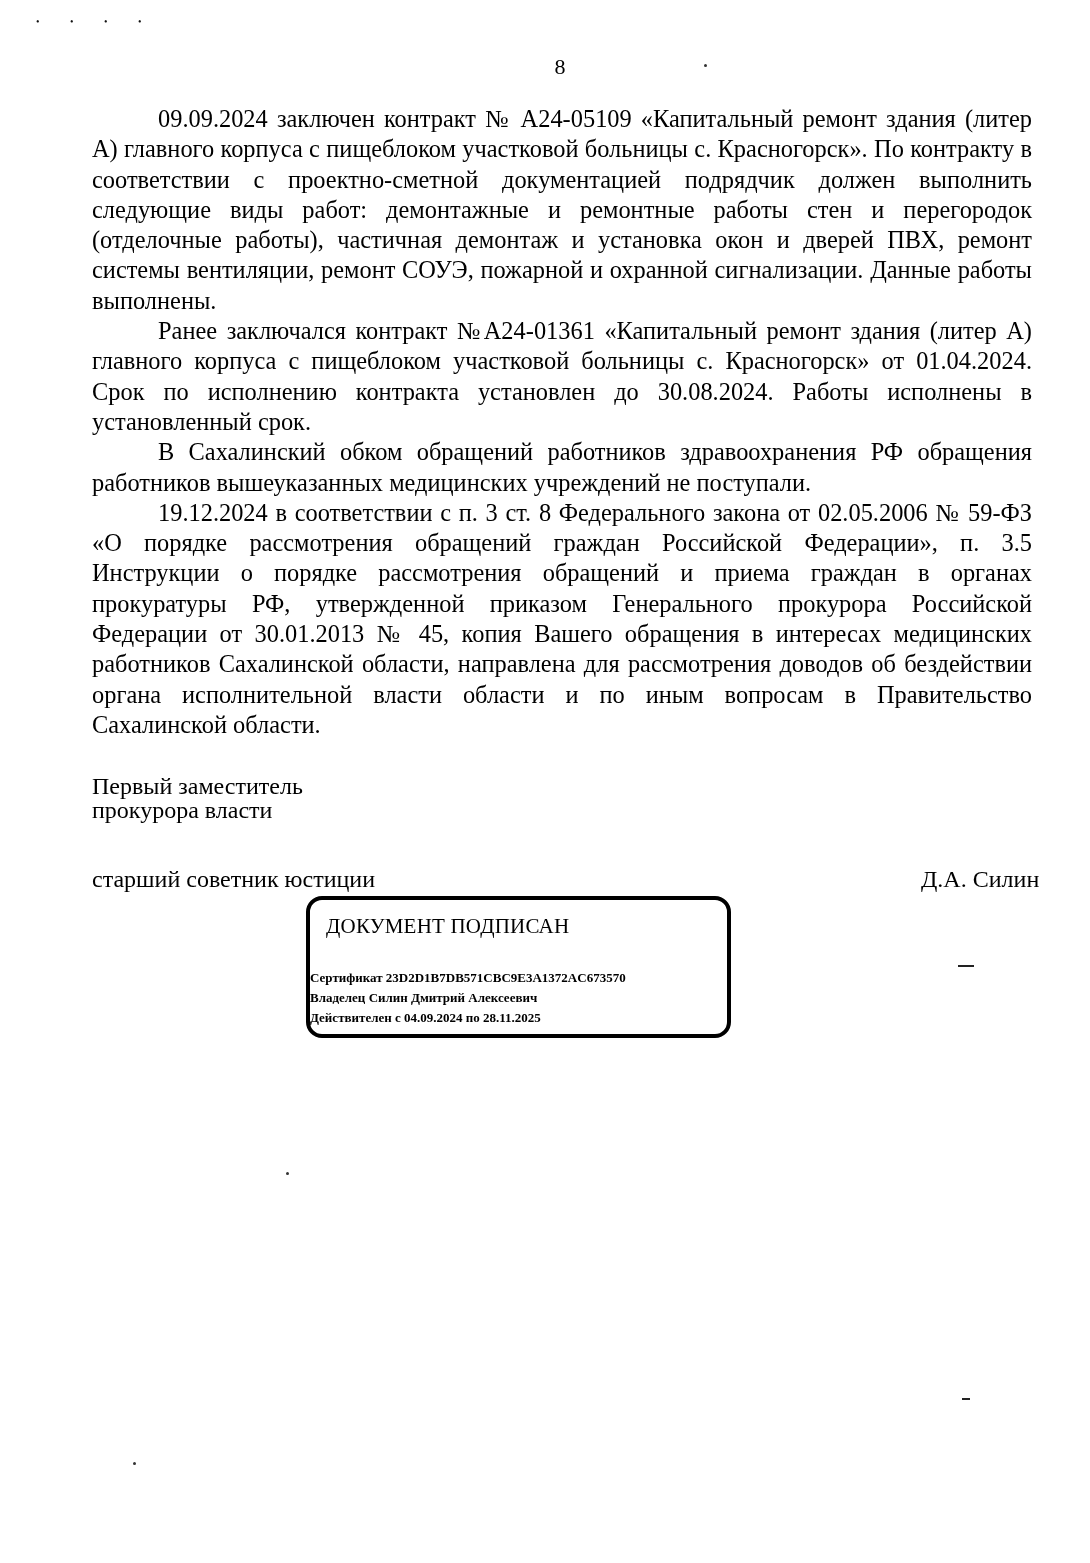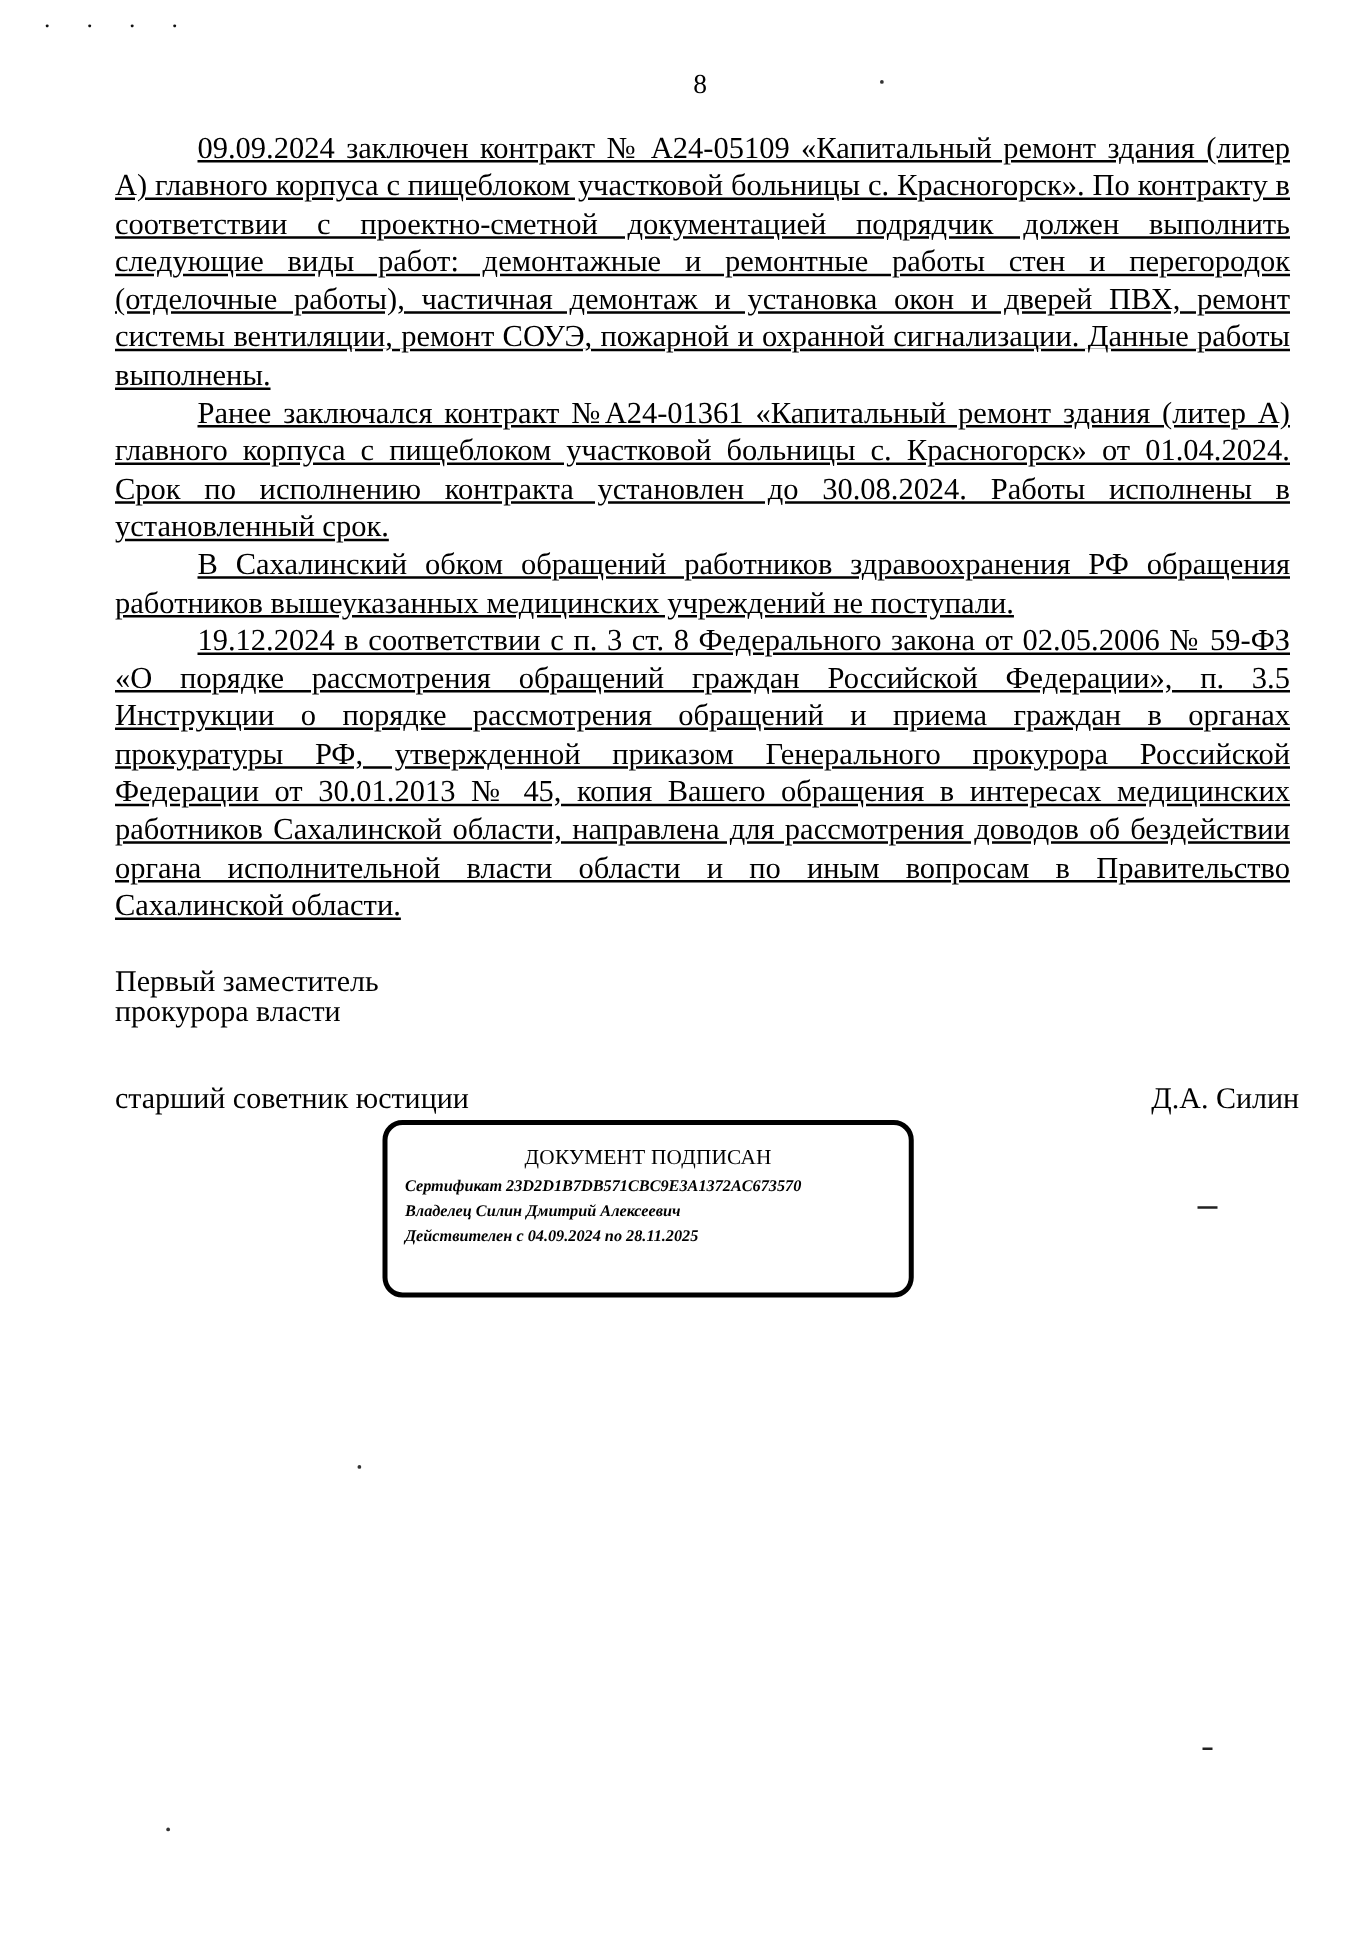--- a/index.html
+++ b/index.html
@@ -6,33 +6,33 @@
     body {
       width: 1090px; height: 1563px; position: relative; overflow: hidden;
       font-family: "Liberation Serif", "DejaVu Serif", serif;
       color: #000;
     }
     .specks { position: absolute; left: 36px; top: 16px; font-size: 10px; letter-spacing: 14px; color: #111; }
     .page-number { position: absolute; left: 0; width: 1120px; top: 54px; text-align: center; font-size: 22px; }
     .dot { position: absolute; width: 3px; height: 3px; background: #333; border-radius: 50%; }
     .body-text {
       position: absolute; left: 92px; top: 104px; width: 940px;
-      font-size: 24.4px; line-height: 30.3px; text-align: justify; text-decoration: underline;
+      font-size: 24.4px; line-height: 30.3px; text-align: justify;
     }
     .body-text p { margin: 0; text-indent: 66px; }
     .sig-block { position: absolute; left: 92px; top: 774px; font-size: 24px; line-height: 24px; }
     .sig-rank { position: absolute; left: 92px; top: 866px; font-size: 24px; text-align: center; }
     .sig-name { position: absolute; left: 886px; top: 866px; font-size: 24px; margin-left: 35px; }
     .stamp {
       position: absolute; left: 306px; top: 896px; width: 425px; height: 142px;
       border: 4px solid #000; border-radius: 16px; box-sizing: border-box;
       font-family: "Liberation Serif", "DejaVu Serif", serif;
     }
-    .stamp-title { text-align: center; font-size: 17px; line-height: 20px; margin-top: 16px; letter-spacing: 0.2px; }
-    .stamp-lines { margin-top: 3px; padding-left: 14px; font-size: 13px; line-height: 20px; font-weight: bold; font-style: italic; }
+    .stamp-title { font-size: 21px; line-height: 20px; margin-top: 16px; letter-spacing: 0.2px; padding-left: 16px; }
+    .stamp-lines { margin-top: 32px; padding-left: 0; font-size: 13px; line-height: 20px; font-weight: bold; }
     .stamp-lines span.v { font-weight: bold; }
     .dash { position: absolute; height: 2px; background: #222; }
   </style>
 </head>
 <body>
 
 <div class="specks">• • • •</div>
 <div class="page-number">8</div>
 <div class="dot" style="left:704px; top:64px;"></div>
 

